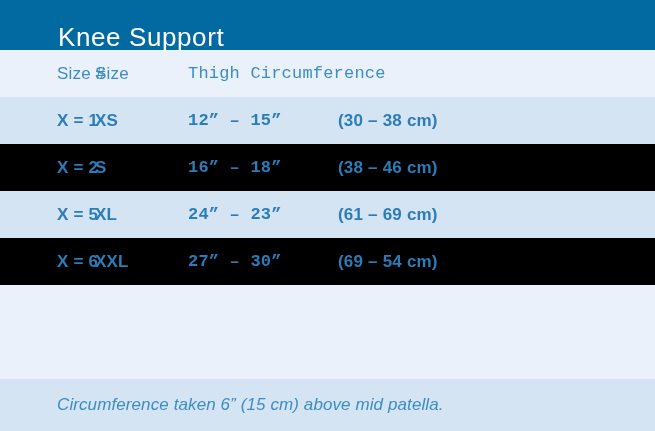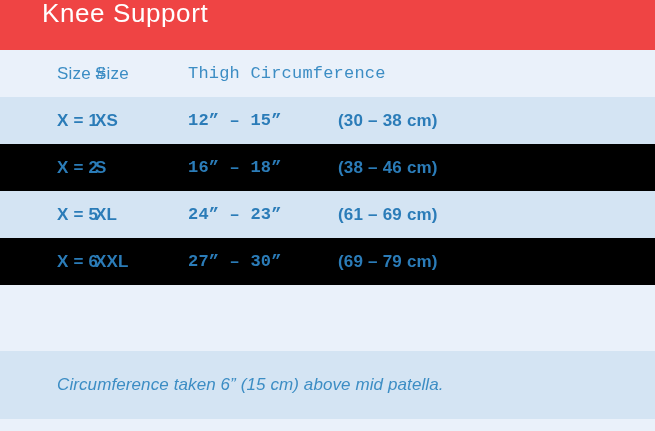--- a/index.html
+++ b/index.html
@@ -14,25 +14,25 @@
     position: relative;
     width: 655px;
     height: 431px;
     overflow: hidden;
     background: #eaf1fa;
   }
 
   
   .chart-header {
     height: 50px;
-    background: #ef4444;
+    background: #0369a1;
     display: flex;
-    align-items: flex-start;
+    align-items: flex-end;
     box-sizing: border-box;
-    padding-left: 42px;
+    padding-left: 58px;
   }
   .chart-title {
     color: #ffffff;
     font-size: 26px;
     font-weight: 300;
     letter-spacing: 0.6px;
     line-height: 1;
     white-space: nowrap;
   }
 
@@ -78,22 +78,22 @@
     letter-spacing: 0.2px;
   }
   .row-dark  { background: #d4e4f3; margin-left: 35px; }
   .row-light { background: #000000; }
 
   
   .chart-note {
     position: absolute;
     left: 0;
     right: 0;
-    bottom: 12px;
-    height: 68px;
+    bottom: 0;
+    height: 52px;
     background: #d4e4f3;
     display: flex;
     align-items: center;
     box-sizing: border-box;
     padding-left: 57px;
   }
   .chart-note-text {
     color: #3c8dc4;
     font-size: 17px;
     font-style: italic;
@@ -136,21 +136,21 @@
       <tr class="data-row row-dark">
         <td class="col-num">X = 5</td>
         <td class="col-size">XL</td>
         <td class="col-inch">24” – 23”</td>
         <td class="col-cm">(61 – 69 cm)</td>
       </tr>
       <tr class="data-row row-light">
         <td class="col-num">X = 6</td>
         <td class="col-size">XXL</td>
         <td class="col-inch">27” – 30”</td>
-        <td class="col-cm">(69 – 79 cm)</td>
+        <td class="col-cm">(69 – 54 cm)</td>
       </tr>
     </tbody>
   </table>
 
   <div class="chart-note">
     <span class="chart-note-text">Circumference taken 6” (15 cm) above mid patella.</span>
   </div>
 
 </div>
 

